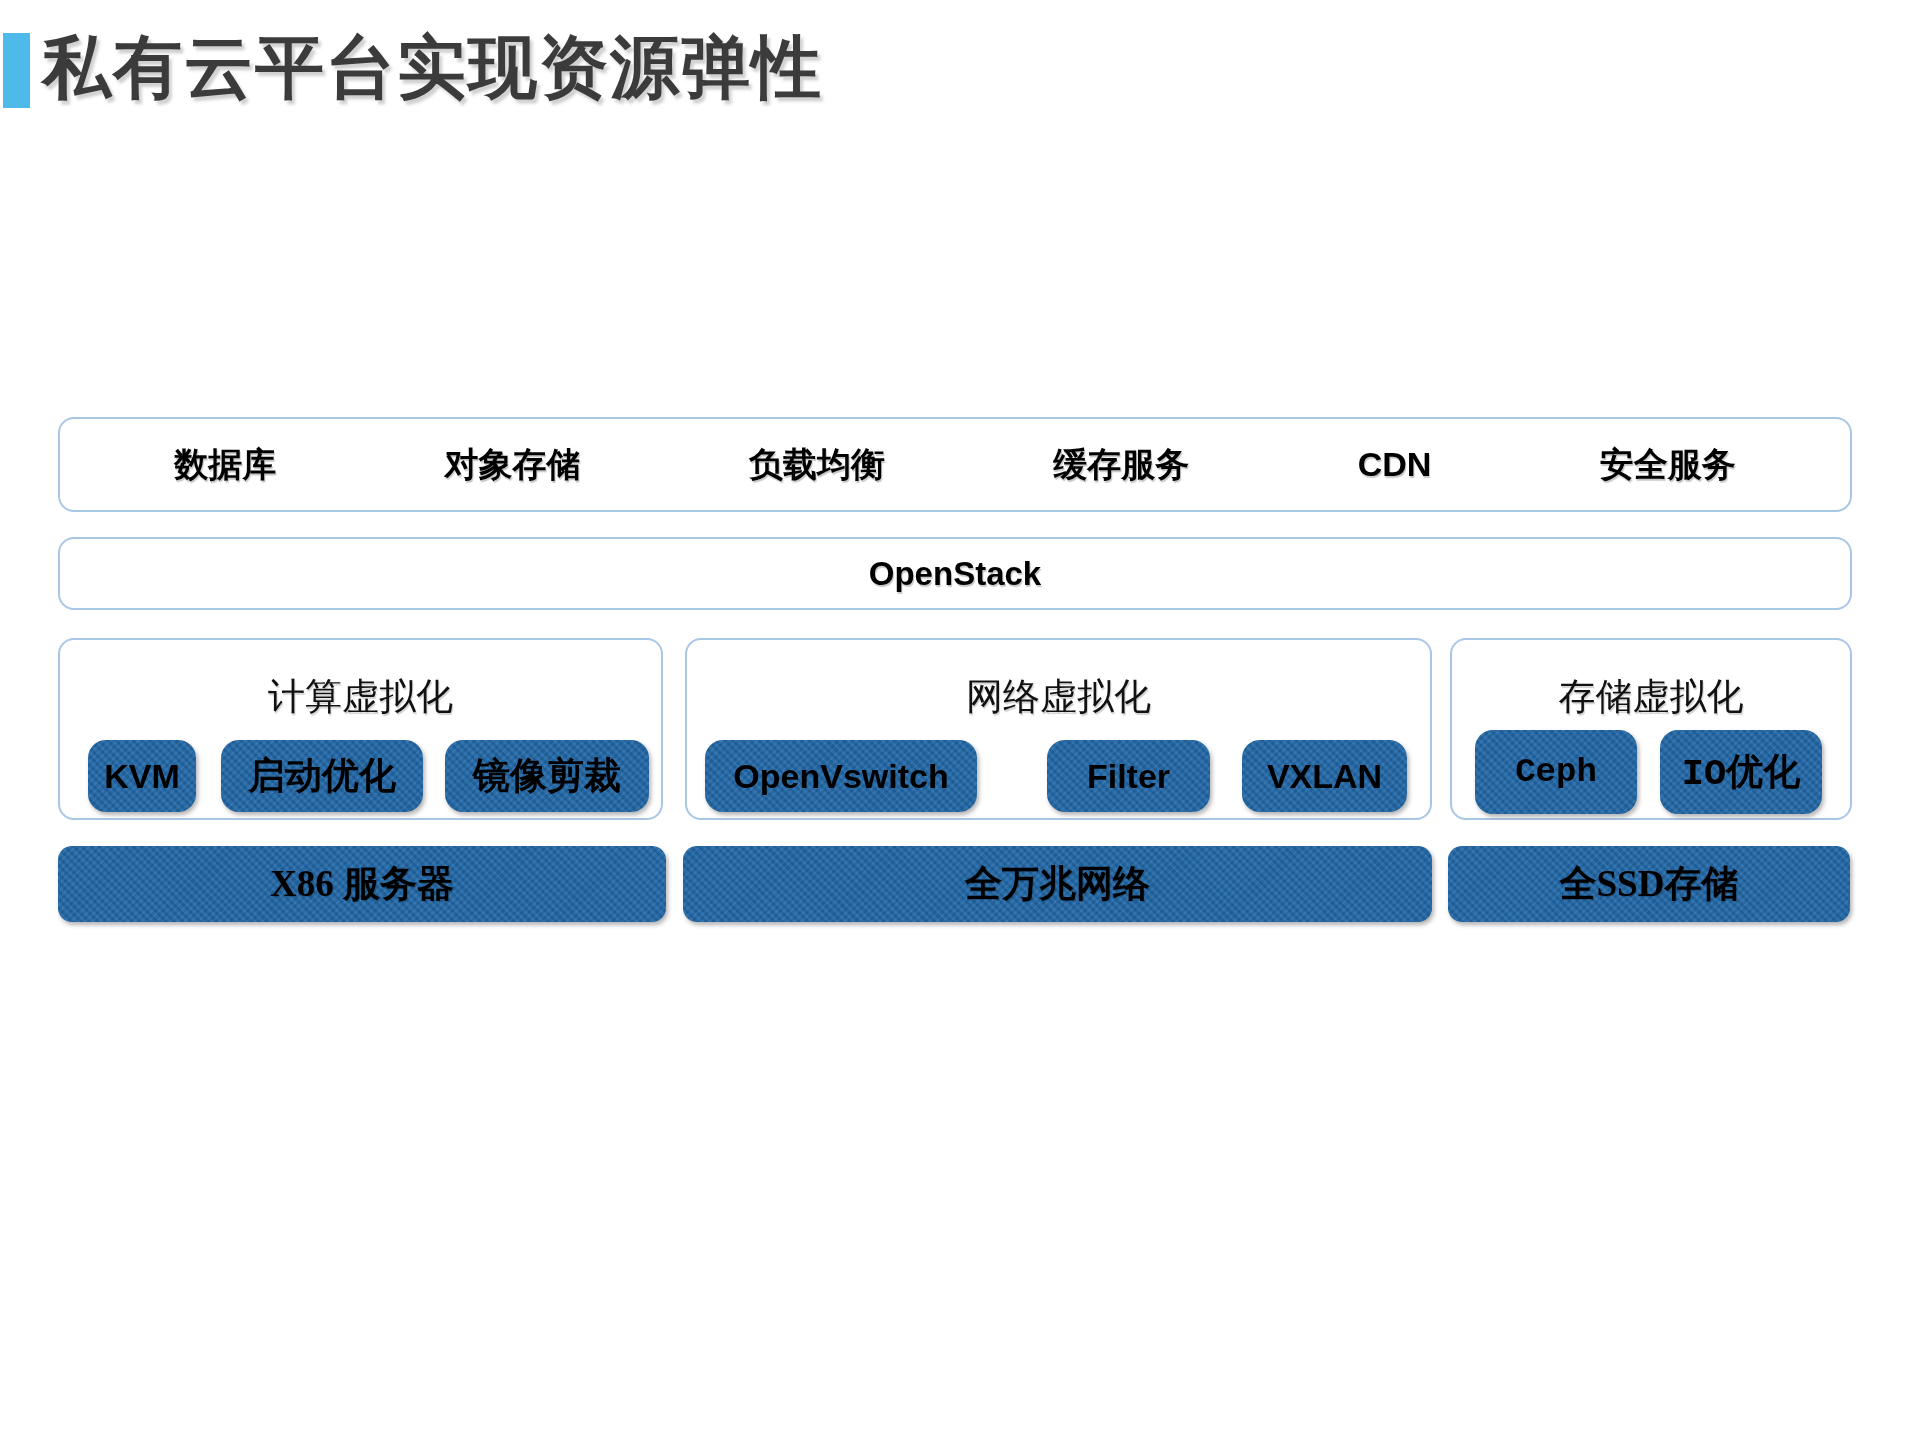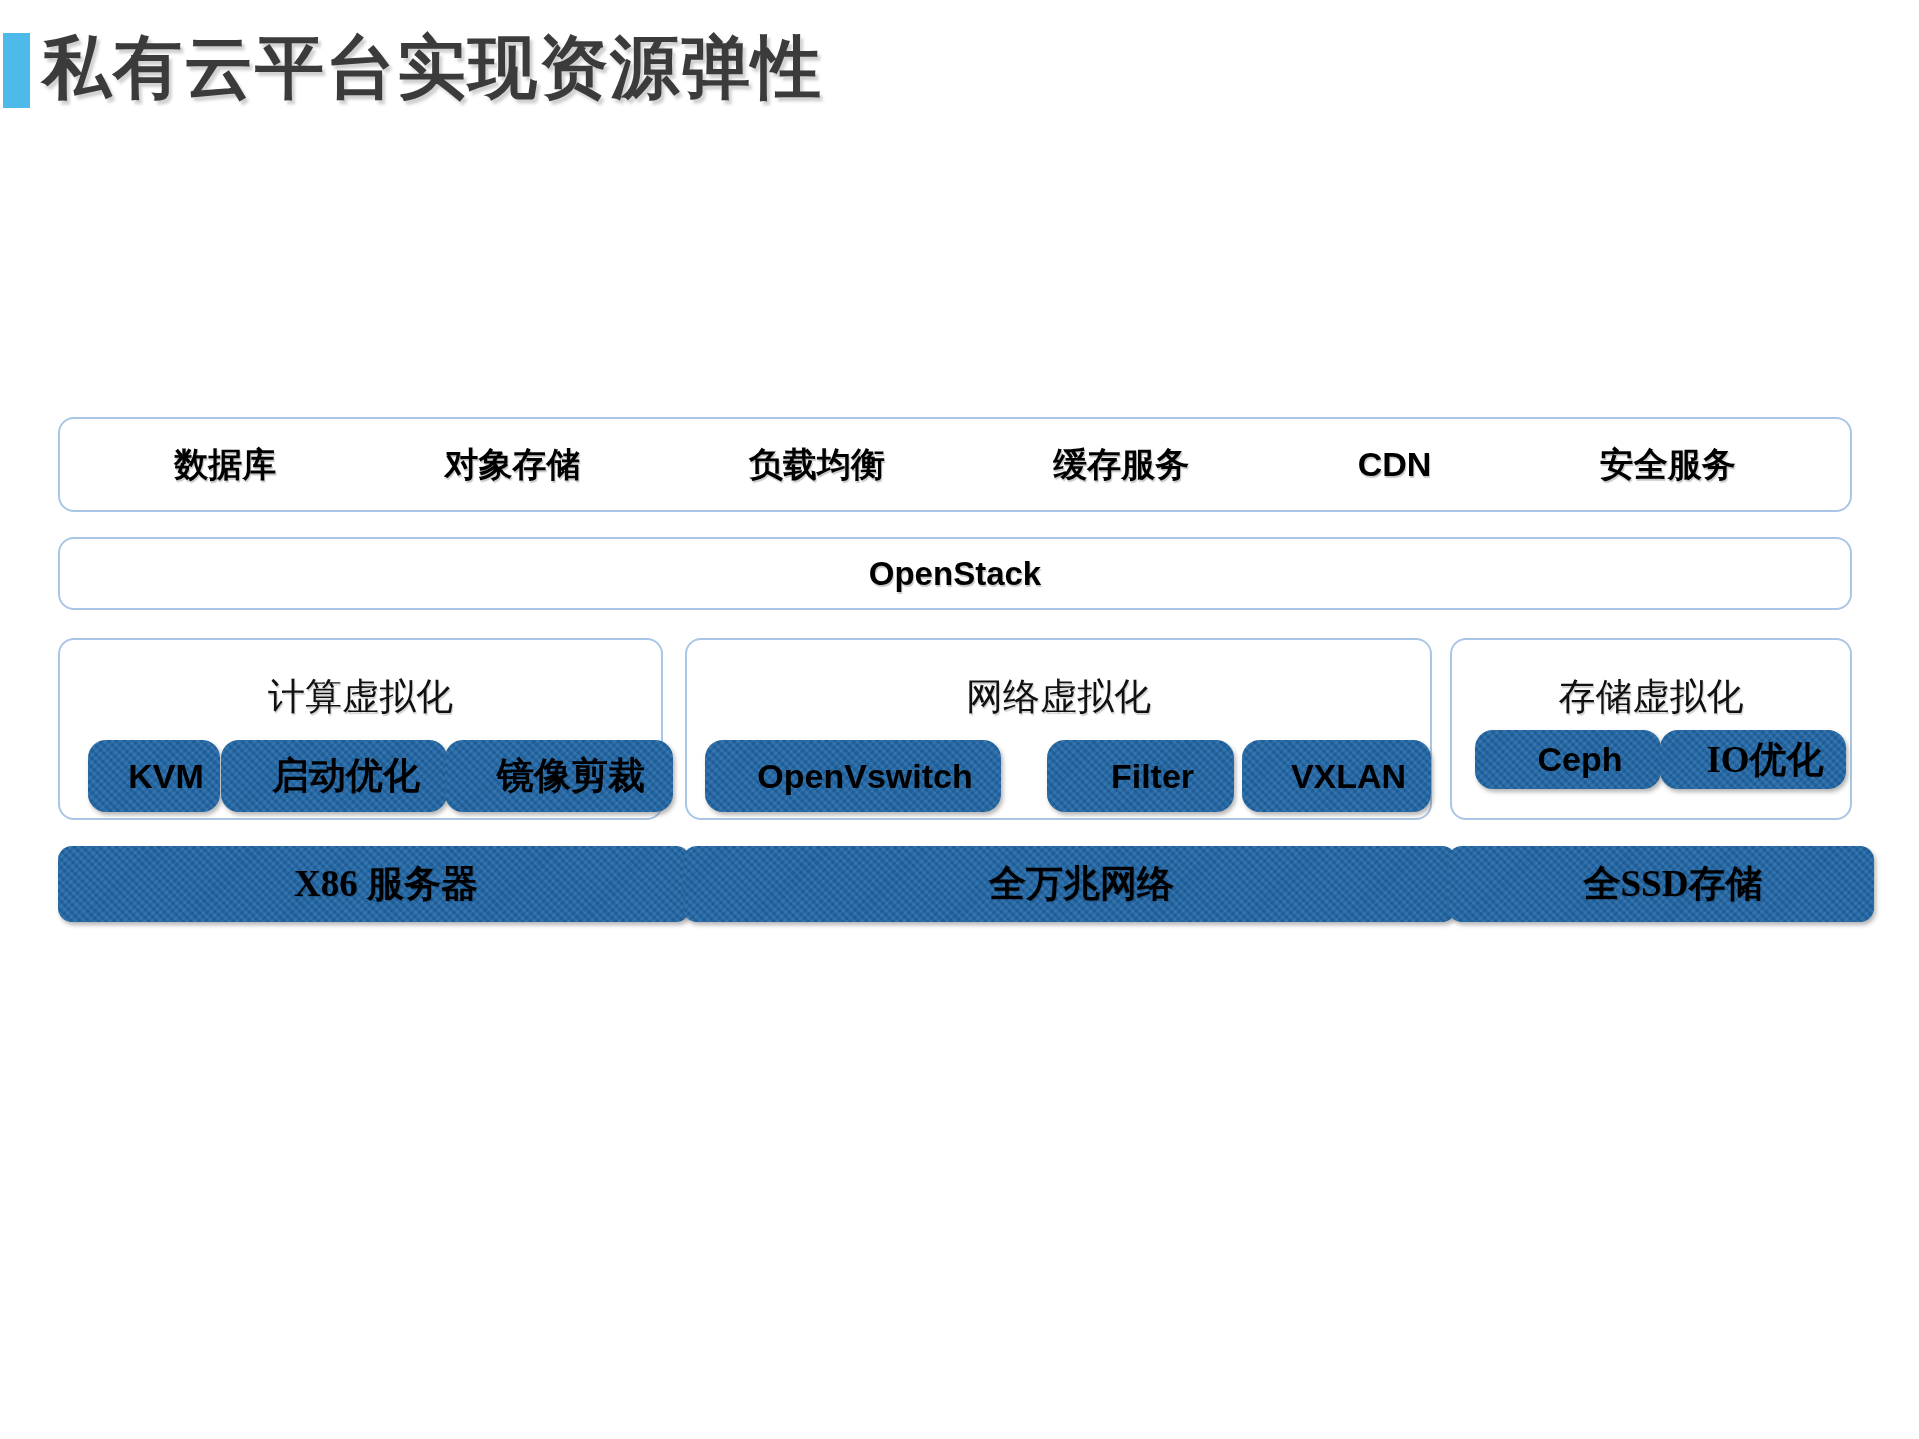--- a/index.html
+++ b/index.html
@@ -60,26 +60,25 @@
   .pill{
     position:absolute;
     background-color:#2268a8;
     background-image:
       repeating-linear-gradient(45deg, rgba(255,255,255,0.05) 0 3px, rgba(0,0,0,0.06) 3px 6px),
       repeating-linear-gradient(-45deg, rgba(255,255,255,0.04) 0 2px, rgba(0,0,0,0.05) 2px 5px);
     border-radius:18px;
     box-shadow:2px 3px 4px rgba(90,90,90,0.45);
     display:flex;align-items:center;justify-content:center;
     color:#000;
-    padding-left:24px;
   }
   .pill.lat{font-size:34px;font-weight:700;font-family:"Liberation Sans","DejaVu Sans",sans-serif;}
   .pill.cjk{font-size:37px;font-weight:700;font-family:"Liberation Serif","DejaVu Serif",serif;}
   .btn{top:100px;height:72px;}
-  .col-storage .btn{top:90px;height:59px;}
+  .col-storage .btn{top:90px;height:84px;font-family:Liberation Mono, monospace;}
   .c1-b0{left:28px;width:108px;}
   .c1-b1{left:161px;width:202px;}
   .c1-b2{left:385px;width:204px;}
   .c2-b0{left:18px;width:272px;}
   .c2-b1{left:360px;width:163px;}
   .c2-b2{left:555px;width:165px;}
   .c3-b0{left:23px;width:162px;}
   .c3-b1{left:208px;width:162px;}
   
   .infra-bar{

